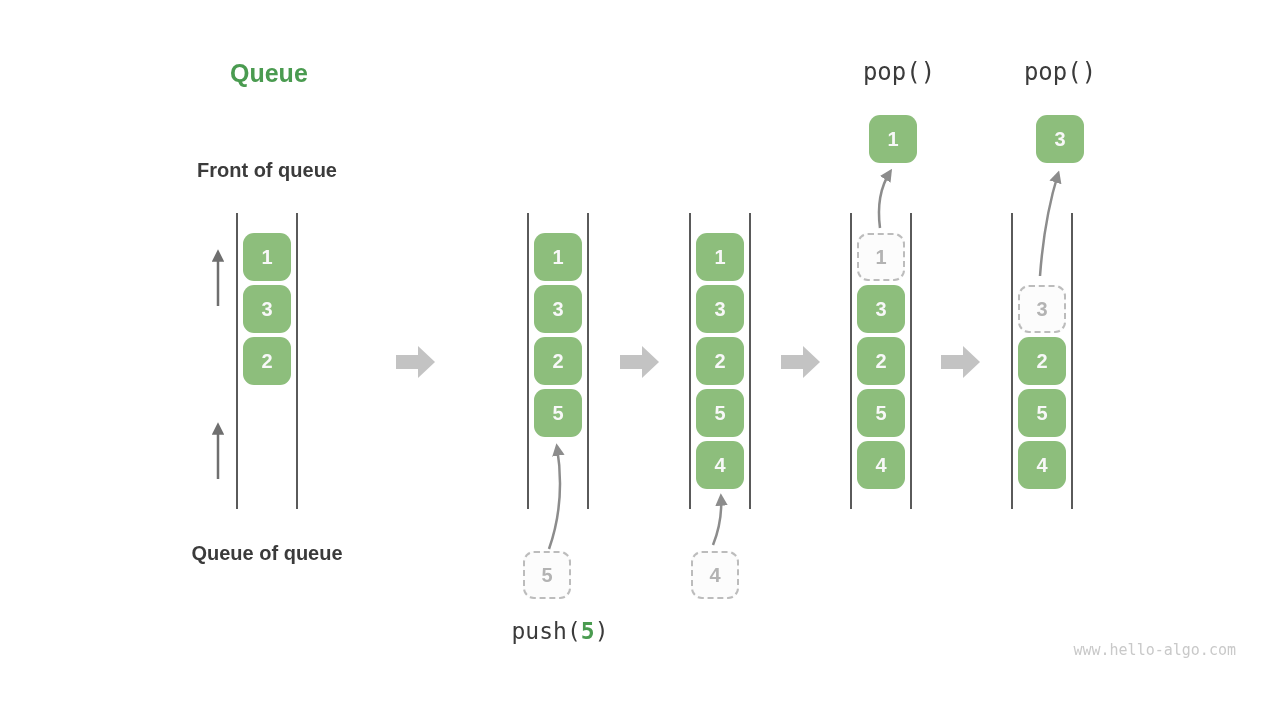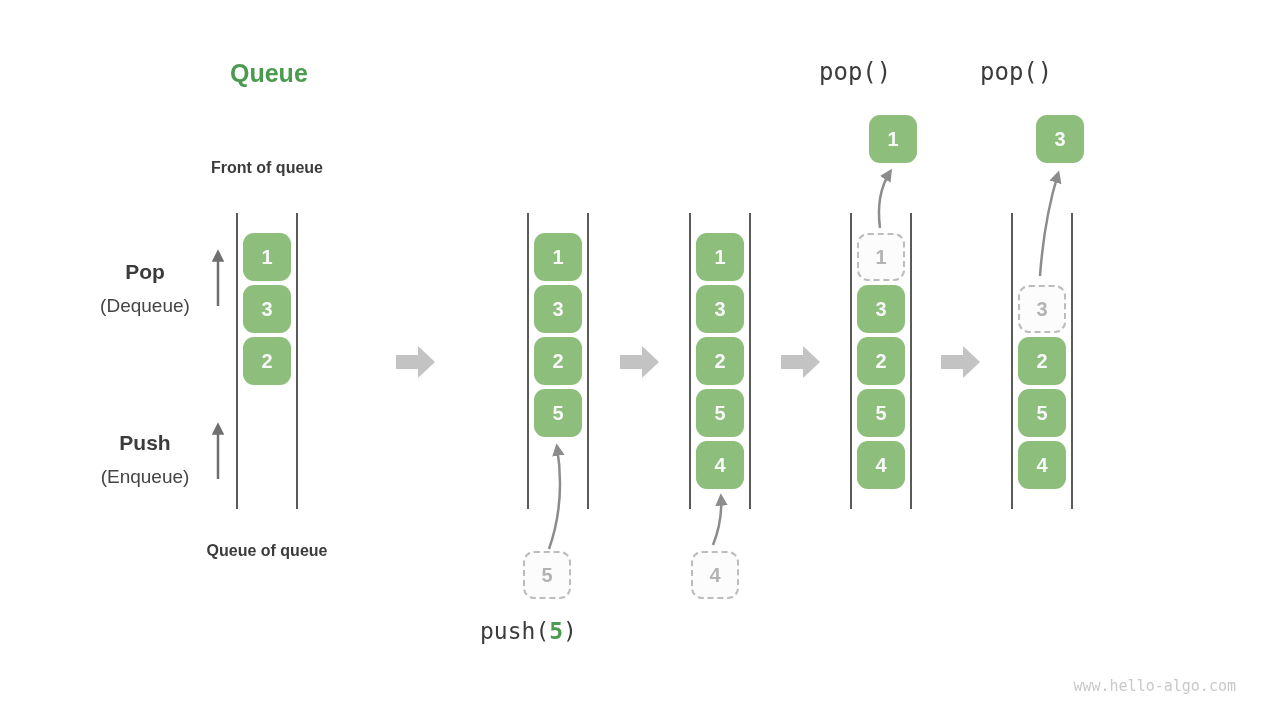--- a/index.html
+++ b/index.html
@@ -19,21 +19,21 @@
   .canvas{
     position:relative;width:1280px;height:708px;background:#ffffff;overflow:hidden;
     font-family:"Liberation Sans",sans-serif;color:var(--text-dark);border-radius:15px;
   }
   .abs{position:absolute;}
   .title{
     font-size:25px;font-weight:700;color:var(--accent-green);
     left:230px;top:59px;width:160px;
   }
   .side-caption{
-    font-size:16px;font-weight:700;color:var(--text-dark);
+    font-size:20px;font-weight:700;color:var(--text-dark);
     text-align:center;width:220px;
   }
   .opname{
     width:160px;text-align:center;
   }
   .opname .main{font-size:21px;font-weight:700;line-height:1.0;}
   .opname .sub{font-size:19px;font-weight:400;margin-top:13px;color:#444444;}
   .queue-col{
     position:absolute;top:213px;height:296px;width:62px;box-sizing:border-box;
     border-left:2px solid var(--line-dark);border-right:2px solid var(--line-dark);
@@ -48,46 +48,38 @@
   .r0{top:20px}.r1{top:72px}.r2{top:124px}.r3{top:176px}.r4{top:228px}
   .ghost{
     background:var(--ghost-bg);
     border:2px dashed var(--ghost-border);
     color:var(--ghost-text);
     width:44px;height:44px;border-radius:11px;
   }
   .queue-col .ghost{left:5px;}
   .mono{font-family:"DejaVu Sans Mono","Liberation Mono",monospace;}
   .code-label{
-    font-size:23px;color:var(--text-dark);text-align:left;width:160px;
+    font-size:23px;color:var(--text-dark);text-align:center;width:160px;
   }
   .code-label .arg{color:var(--accent-green);font-weight:700;}
   .block-arrow{width:40px;height:34px;}
   .overlay{left:0;top:0;width:1280px;height:720px;pointer-events:none;}
   .watermark{
-    font-size:15px;color:var(--watermark);right:44px;top:677px;letter-spacing:0px;
+    font-size:15px;color:var(--watermark);right:44px;top:641px;letter-spacing:0px;
   }
 </style>
 </head>
 <body>
 
 <div class="canvas">
 
   <div class="abs title" style="left:230px;top:59px;">Queue</div>
   <div class="abs side-caption" style="left:157px;top:159px;">Front of queue</div>
   <div class="abs side-caption" style="left:157px;top:542px;">Queue of queue</div>
 
-  <div class="abs opname" style="left:65px;top:261px;">
-    <div class="main">Pop</div>
-    <div class="sub">(Dequeue)</div>
-  </div>
-  <div class="abs opname" style="left:65px;top:432px;">
-    <div class="main">Push</div>
-    <div class="sub">(Enqueue)</div>
-  </div>
 
   <div class="queue-col" style="left:236px;">
     <div class="cell r0">1</div>
     <div class="cell r1">3</div>
     <div class="cell r2">2</div>
   </div>
 
   <div class="queue-col" style="left:527px;">
     <div class="cell r0">1</div>
     <div class="cell r1">3</div>

